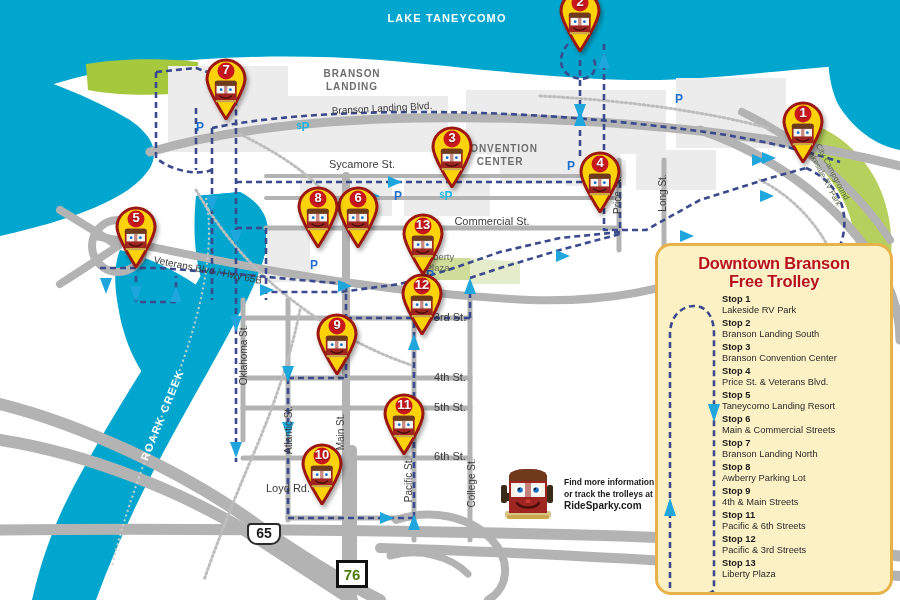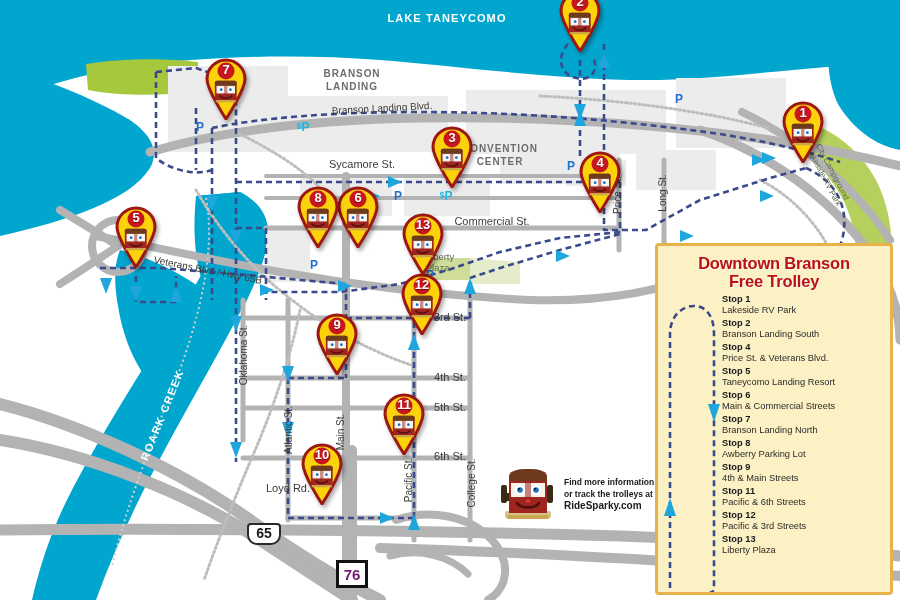--- a/index.html
+++ b/index.html
@@ -75,21 +75,21 @@
     width: 34px; height: 22px; background: #ffffff;
     border: 2px solid #2a2a2a; border-radius: 4px 4px 10px 10px;
     display: flex; align-items: flex-end; justify-content: center;
     font-weight: bold; font-size: 14px; color: #1a1a1a; padding-bottom: 2px;
     font-family: "Liberation Sans", sans-serif;
   }
   .shield-76 {
     width: 32px; height: 28px; background: #ffffff;
     border: 3px solid #111111;
     display: flex; align-items: center; justify-content: center;
-    font-weight: bold; font-size: 15px; color: #701a75;
+    font-weight: bold; font-size: 15px; color: #4d7c0f;
     font-family: "Liberation Sans", sans-serif;
   }
 
   
   #sparky-callout {
     position: absolute; left: 497px; top: 458px;
     width: 158px; height: 72px;
     display: flex; align-items: center; gap: 5px;
   }
   #sparky-text {
@@ -97,21 +97,21 @@
     line-height: 12px; font-family: "Liberation Sans", sans-serif;
   }
   #sparky-site { font-size: 10px; }
 
   
   #legend {
     position: absolute; left: 655px; top: 243px;
     width: 238px; height: 352px;
     background: #fbf1c4;
     border: 3px solid #e8b24a;
-    border-radius: 4px;
+    border-radius: 16px;
     overflow: hidden;
   }
   #legend-title {
     text-align: center; color: #b8111a; font-weight: bold;
     font-size: 16.5px; line-height: 18px;
     padding: 8px 6px 4px; letter-spacing: -.2px;
     text-shadow: 1px 1px 0 rgba(255,255,255,.7);
     font-family: "Liberation Sans", sans-serif;
   }
   #legend-body { position: relative; height: 302px; }
@@ -704,20 +704,24 @@
       <div id="legend-list">
           <div class="leg-item">
             <div class="leg-stop">Stop 1</div>
             <div class="leg-desc">Lakeside RV Park</div>
           </div>
           <div class="leg-item">
             <div class="leg-stop">Stop 2</div>
             <div class="leg-desc">Branson Landing South</div>
           </div>
           <div class="leg-item">
+            <div class="leg-stop">Stop 3</div>
+            <div class="leg-desc">Branson Convention Center</div>
+          </div>
+          <div class="leg-item">
             <div class="leg-stop">Stop 4</div>
             <div class="leg-desc">Price St. &amp; Veterans Blvd.</div>
           </div>
           <div class="leg-item">
             <div class="leg-stop">Stop 5</div>
             <div class="leg-desc">Taneycomo Landing Resort</div>
           </div>
           <div class="leg-item">
             <div class="leg-stop">Stop 6</div>
             <div class="leg-desc">Main &amp; Commercial Streets</div>

